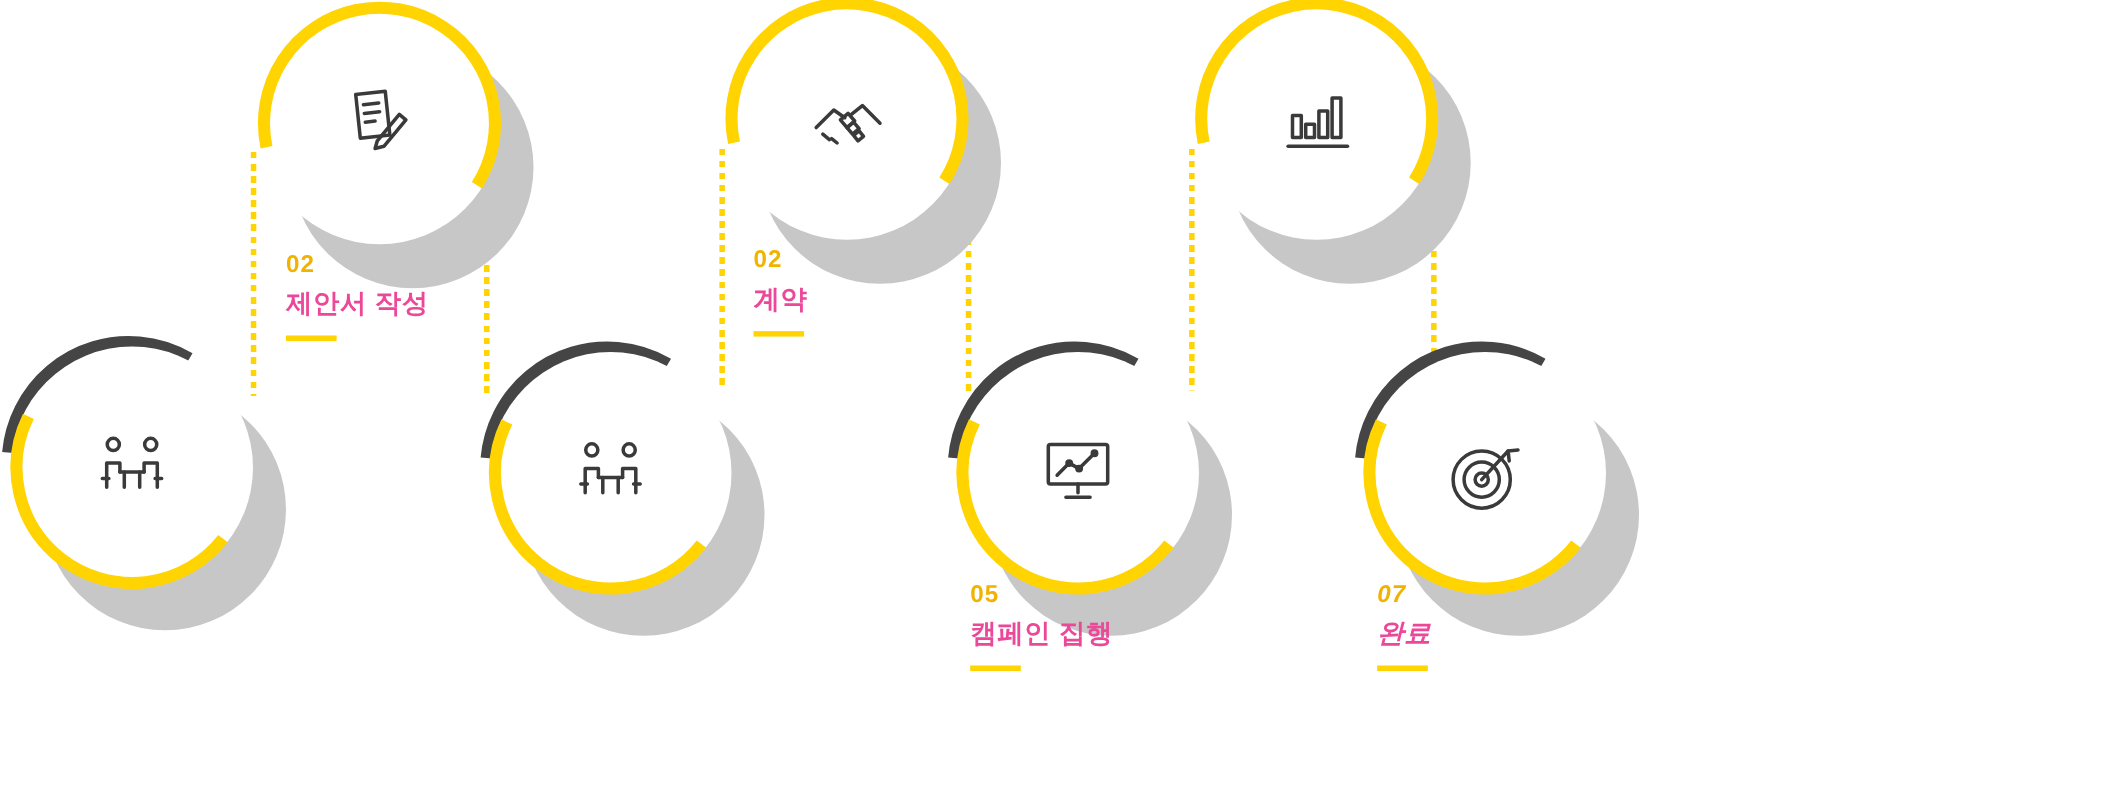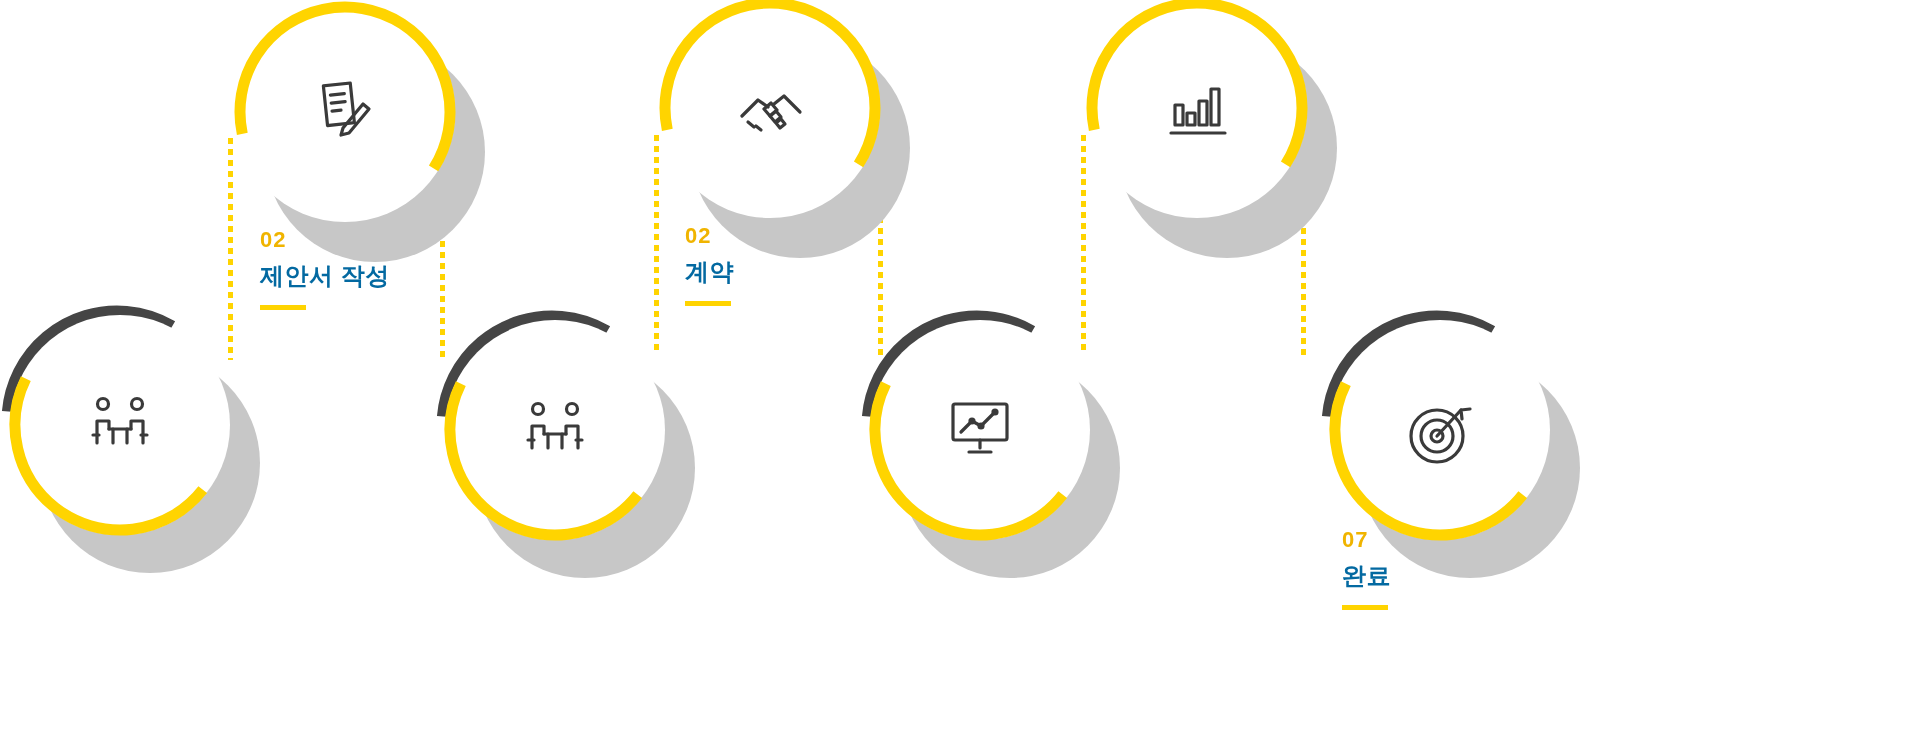--- a/index.html
+++ b/index.html
@@ -13,21 +13,21 @@
   .step{position:absolute;width:320px;height:320px;}
   .step svg.circle-gfx{position:absolute;left:0;top:0;}
   .caption{position:absolute;white-space:nowrap;}
   .caption-top{left:45px;top:245px;}
   .caption-bottom{left:32px;top:227px;}
   .num{
     font-size:22px;font-weight:800;color:#f0b400;
     letter-spacing:1px;margin-bottom:7px;
   }
   .lbl{
-    font-size:24px;font-weight:800;color:#0369a1;
+    font-size:24px;font-weight:800;color:#ec4899;
     letter-spacing:0.5px;margin-bottom:13px;
   }
   .bar{width:46px;height:5px;background:#ffd400;}
   .dots{
     position:absolute;width:5px;
     background:repeating-linear-gradient(to bottom,#ffd400 0 6px,transparent 6px 11px);
   }
   .icon{stroke:#3a3a3a;fill:none;stroke-width:3.2;stroke-linecap:round;stroke-linejoin:round;}
 </style>
 </head>
@@ -125,38 +125,43 @@
     <circle cx="130" cy="130" r="105" fill="none" stroke="#ffd400" stroke-width="11" stroke-dasharray="308 700" transform="rotate(38 130 130)"></circle>
     <g class="icon" transform="translate(95,94)">
       <rect x="8" y="10" width="54" height="36" rx="2"></rect>
       <polyline points="16,38 27,27 36,32 50,18"></polyline>
       <circle cx="27" cy="27" r="2" fill="#3a3a3a"></circle>
       <circle cx="36" cy="32" r="2" fill="#3a3a3a"></circle>
       <circle cx="50" cy="18" r="2" fill="#3a3a3a"></circle>
       <path d="M35 46 v8 M24 58 h22"></path>
     </g>
   </svg>
+  <div class="caption caption-bottom">
+    <div class="num">05</div>
+    <div class="lbl">캠페인 집행</div>
+    <div class="bar"></div>
+  </div>
 </div>
 
 <div class="step" style="left:1067px;top:-22px;">
   <svg class="circle-gfx" width="320" height="320">
     <circle cx="160" cy="170" r="110" fill="#c7c7c7"></circle>
     <circle cx="130" cy="130" r="110" fill="#ffffff"></circle>
     <circle cx="130" cy="130" r="105" fill="none" stroke="#ffd400" stroke-width="11" stroke-dasharray="411 700" transform="rotate(168 130 130)"></circle>
     <g class="icon" transform="translate(96,97)">
       <rect x="12" y="30" width="8" height="20"></rect>
       <rect x="24" y="38" width="8" height="12"></rect>
       <rect x="36" y="26" width="8" height="24"></rect>
       <rect x="48" y="14" width="8" height="36"></rect>
       <path d="M8 58 h54"></path>
     </g>
   </svg>
 </div>
 
-<div class="step" style="left:1310px;top:300px;">
+<div class="step" style="left:1220px;top:300px;font-style:italic;">
   <svg class="circle-gfx" width="320" height="320">
     <circle cx="160" cy="168" r="110" fill="#c7c7c7"></circle>
     <circle cx="127" cy="126" r="109" fill="none" stroke="#454545" stroke-width="13" stroke-dasharray="219 700" transform="rotate(185 127 126)"></circle>
     <circle cx="130" cy="130" r="110" fill="#ffffff"></circle>
     <circle cx="130" cy="130" r="105" fill="none" stroke="#ffd400" stroke-width="11" stroke-dasharray="308 700" transform="rotate(38 130 130)"></circle>
     <g class="icon" transform="translate(97,98)">
       <circle cx="30" cy="38" r="26"></circle>
       <circle cx="30" cy="38" r="16"></circle>
       <circle cx="30" cy="38" r="6"></circle>
       <path d="M30 38 L54 12"></path>

